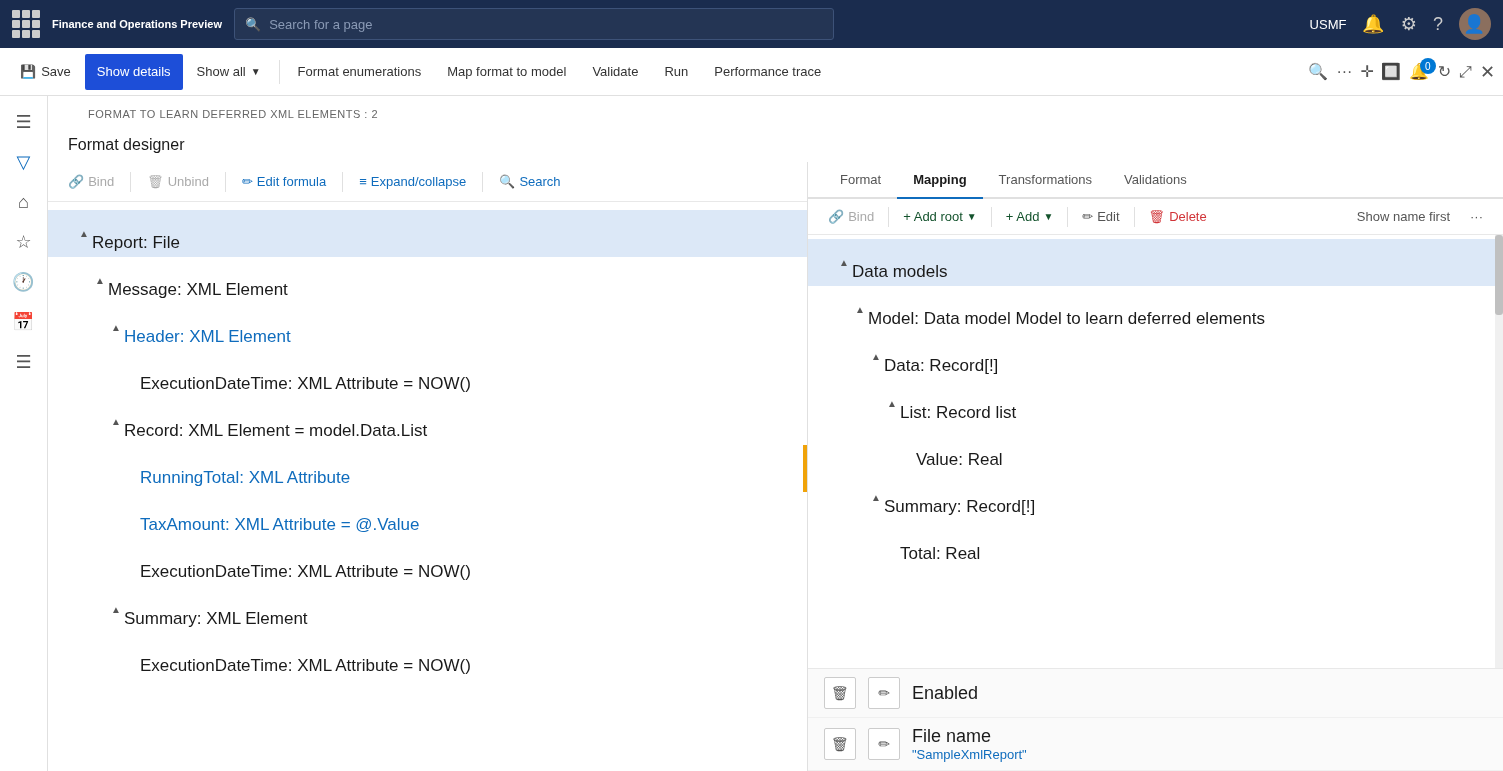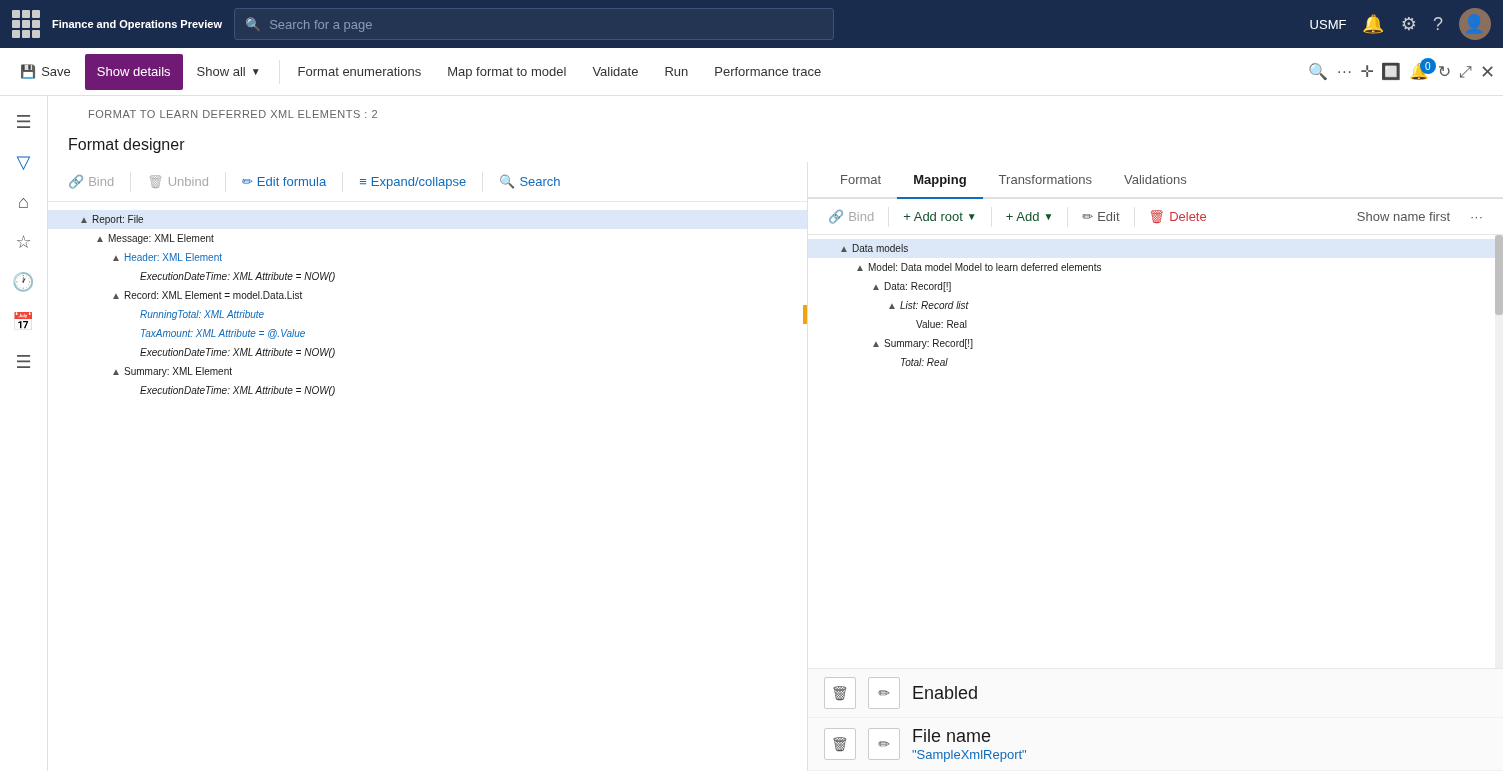--- a/index.html
+++ b/index.html
@@ -25,21 +25,21 @@
 
     
     .toolbar {
       display: flex; align-items: center; background: #fff; border-bottom: 1px solid #e0e0e0;
       height: 48px; padding: 0 8px; gap: 2px;
     }
     .toolbar-btn {
       display: flex; align-items: center; gap: 5px; padding: 0 12px; height: 36px; border: none;
       background: transparent; cursor: pointer; font-size: 13px; color: #333; border-radius: 2px; white-space: nowrap;
     }
-    .toolbar-btn.active { background: #701a75; color: #fff; }
+    .toolbar-btn.active { background: #1d4ed8; color: #fff; }
     .toolbar-sep { width: 1px; height: 24px; background: #e0e0e0; margin: 0 4px; }
     .dropdown-arrow { font-size: 10px; }
 
     
     .main-layout { display: flex; height: calc(100vh - 96px); }
 
     
     .left-sidebar {
       width: 48px; background: #fff; border-right: 1px solid #e0e0e0;
       display: flex; flex-direction: column; align-items: center; padding-top: 8px; gap: 4px;
@@ -70,26 +70,26 @@
       cursor: pointer; color: #0f6cbd; font-size: 13px; border-radius: 2px;
     }
     .fmt-btn.disabled { color: #aaa; cursor: default; }
     .fmt-sep { width: 1px; height: 20px; background: #e0e0e0; margin: 0 4px; }
 
     
     .tree-container { flex: 1; overflow-y: auto; padding: 8px 0; }
     .tree-item { display: flex; align-items: center; padding: 4px 0; cursor: pointer; }
     .tree-item.selected { background: #dce8f7; }
     .tree-toggle { width: 16px; flex-shrink: 0; display: flex; align-items: center; justify-content: center; color: #555; font-size: 10px; }
-    .tree-label { flex: 1; font-size: 10px; color: #1a1a1a; }
+    .tree-label { flex: 1; font-size: 17px; color: #1a1a1a; margin-top: 19px; }
     .tree-label.blue { color: #0f6cbd; }
     .indent-1 { padding-left: 28px; }
     .indent-2 { padding-left: 44px; }
     .indent-3 { padding-left: 60px; }
-    .indent-4 { padding-left: 76px; font-style: italic; }
+    .indent-4 { padding-left: 76px; }
     .indent-5 { padding-left: 92px; }
 
     
     .mapping-panel { flex: 1; display: flex; flex-direction: column; overflow: hidden; background: #fff; }
 
     
     .tab-bar {
       display: flex; align-items: flex-end; border-bottom: 2px solid #e0e0e0; padding: 0 16px; flex-shrink: 0; background: #fff;
     }
     .tab {

